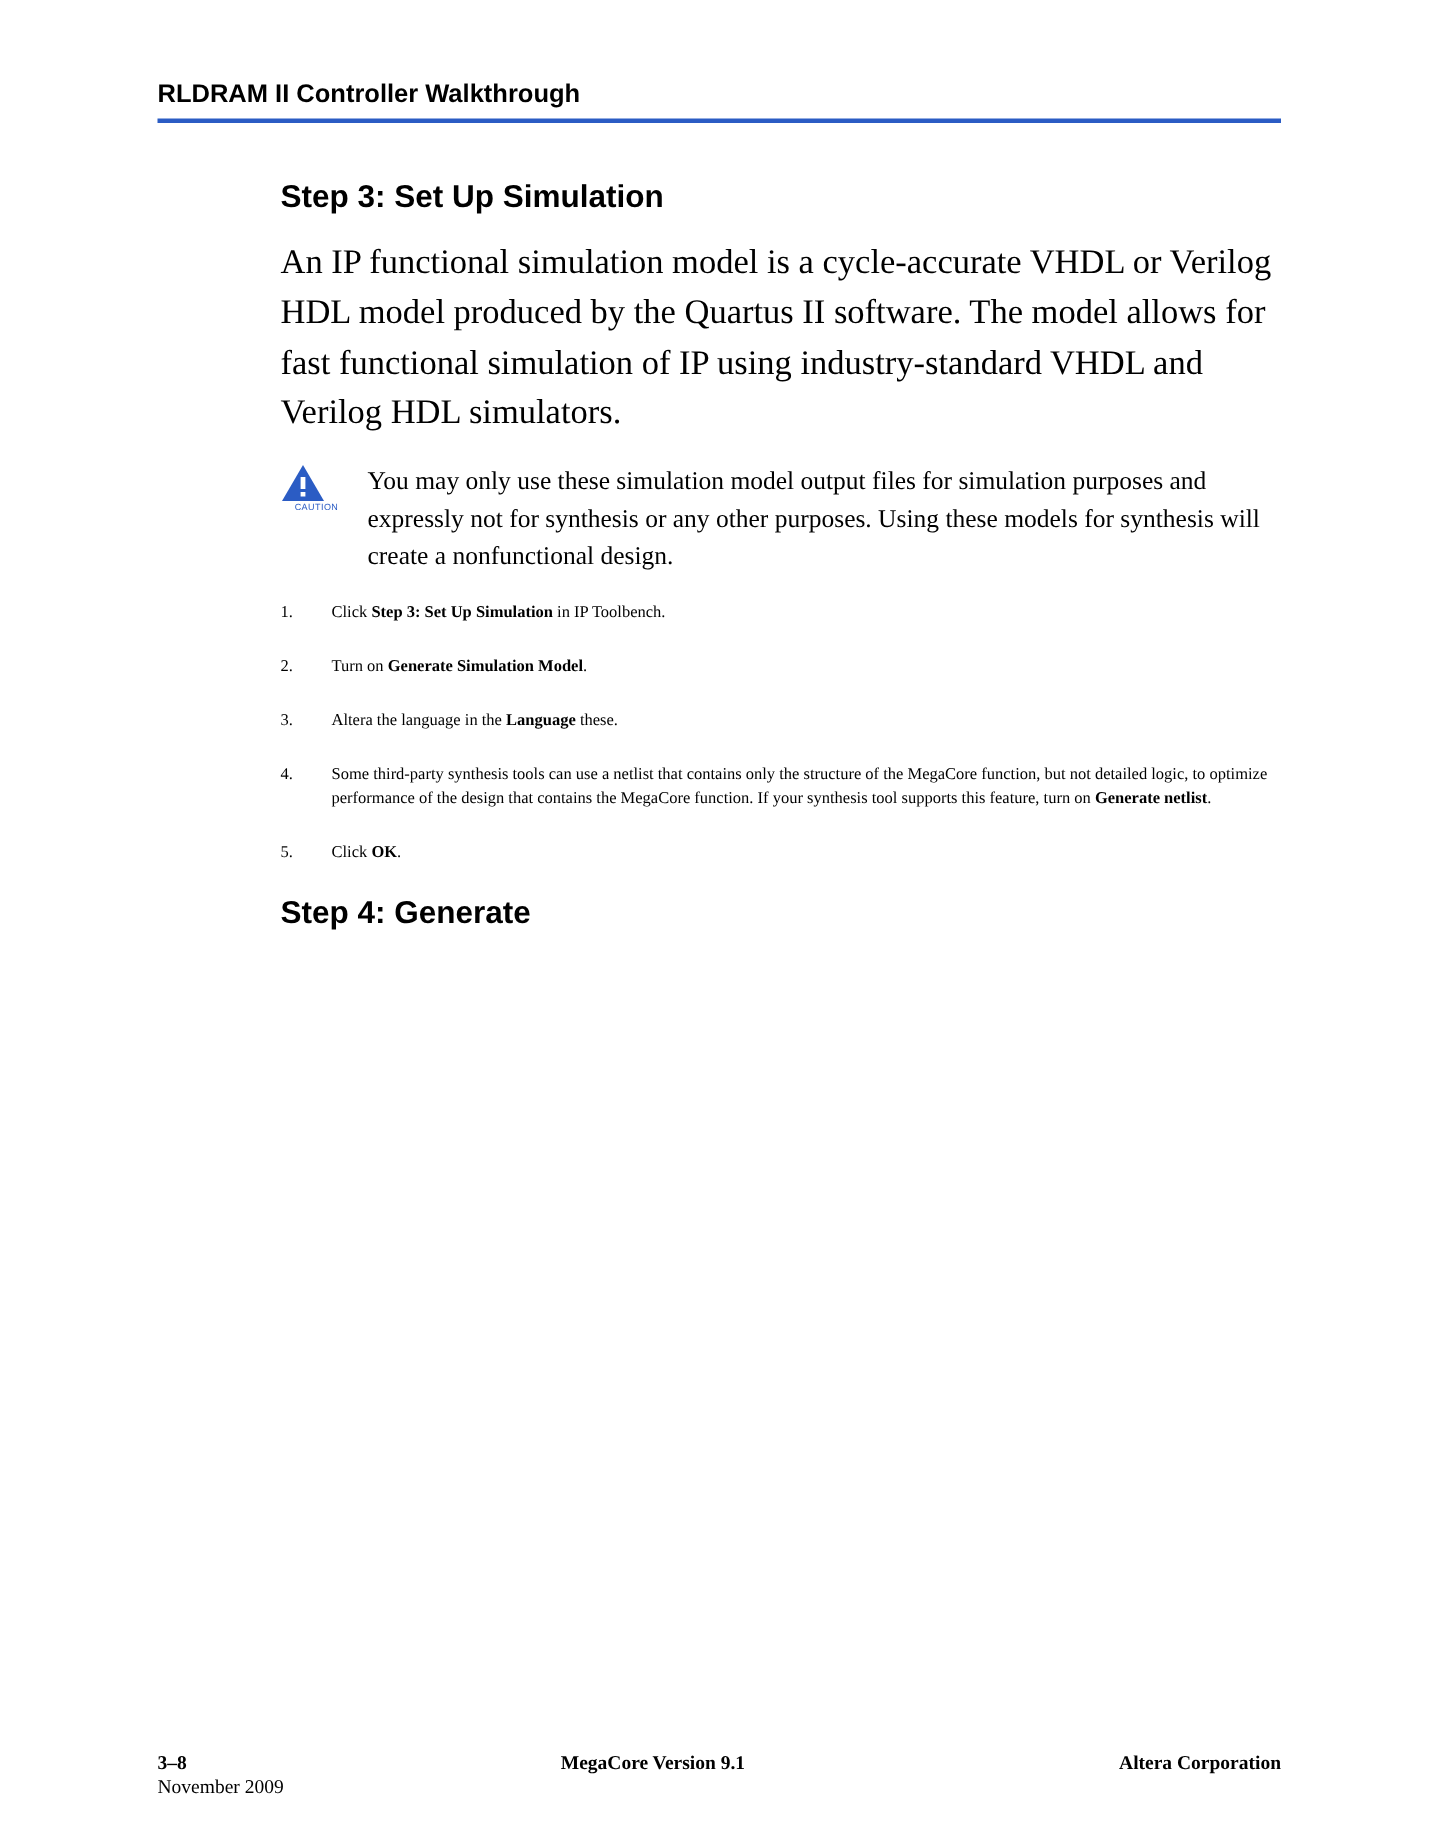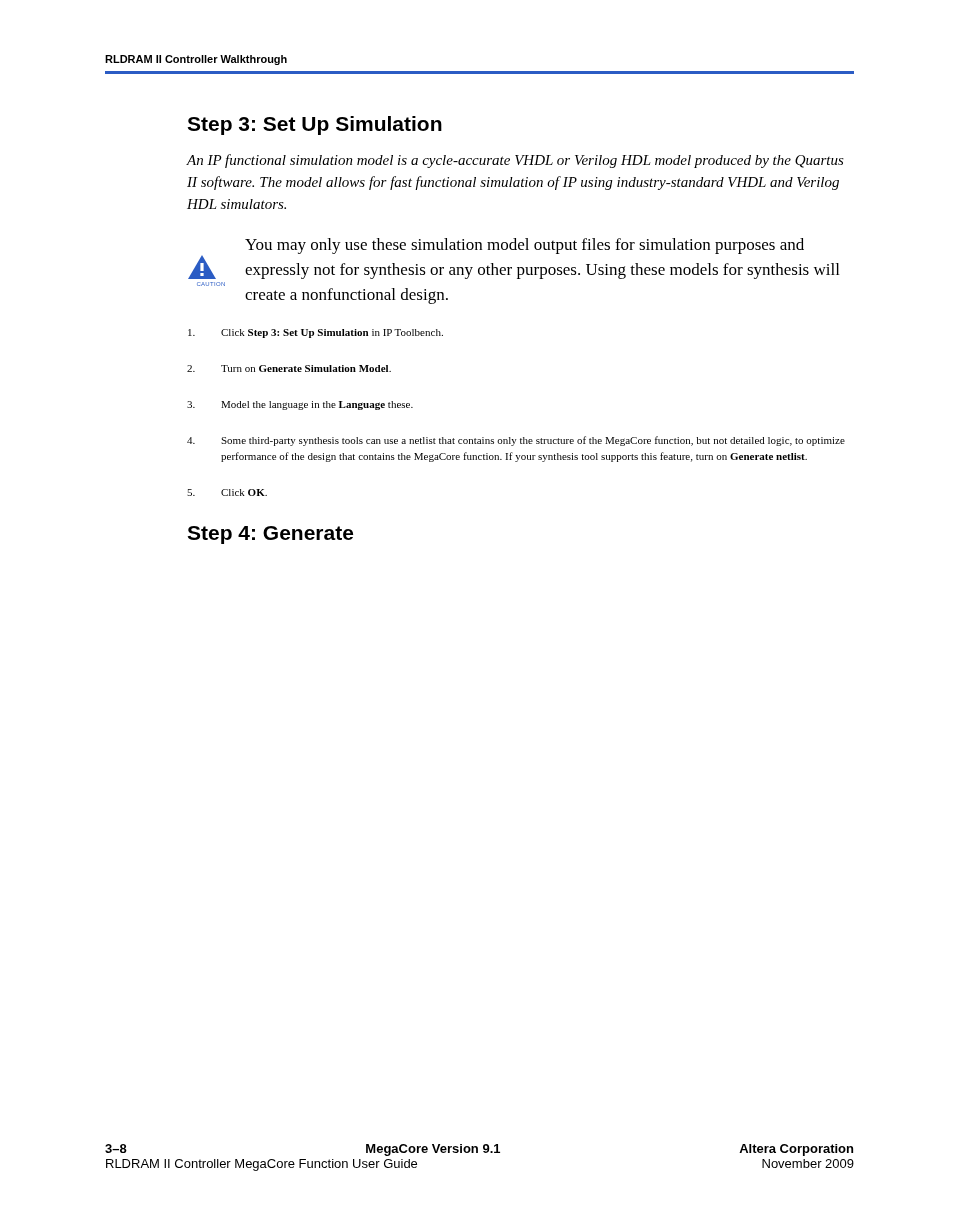--- a/index.html
+++ b/index.html
@@ -10,46 +10,45 @@
     font-family: Georgia, 'Times New Roman', serif;
     color: #000;
     position: relative;
   }
   .page {
     padding: 53px 100px 0 105px;
   }
   .running-head {
     font-family: Arial, Helvetica, sans-serif;
     font-weight: bold;
-    font-size: 11px;
+    font-size: 17px;
     margin-bottom: 6px;
   }
   .rule {
     height: 3px;
     background: #2b5cc4;
     margin-bottom: 38px;
   }
   .content {
     margin-left: 82px;
   }
   .h2 {
     font-family: Arial, Helvetica, sans-serif;
     font-weight: bold;
     font-size: 21px;
     margin-bottom: 14px;
   }
   .para {
-    font-size: 15px;
+    font-size: 23px;
     line-height: 1.45;
     margin-bottom: 18px;
-    font-style: italic;
   }
   .caution-block {
     display: flex;
-    align-items: center;
+    align-items: flex-start;
     margin-bottom: 18px;
   }
   .caution-icon {
     flex: 0 0 48px;
     margin-right: 10px;
   }
   .caution-icon svg { display: block; }
   .caution-label {
     font-family: Arial, Helvetica, sans-serif;
     font-size: 6px;
@@ -76,22 +75,22 @@
   }
   .ol li::before {
     content: counter(step) ".";
     position: absolute;
     left: 0;
   }
   .footer {
     position: absolute;
     left: 105px;
     right: 100px;
-    bottom: 56px;
-    font-family: Liberation Sans, sans-serif;
+    bottom: 28px;
+    font-family: Liberation Serif, serif;
     font-size: 13px;
   }
   .footer-row1, .footer-row2 {
     display: flex;
     justify-content: space-between;
   }
   .footer-row1 { font-weight: bold; }
   .footer-center { text-align: center; flex: 1; }
   .footer-left { text-align: left; }
   .footer-right { text-align: left; }
@@ -123,21 +122,21 @@
 
 
     <ol class="ol">
       <li>
         <span>Click </span><b>Step 3: Set Up Simulation</b><span> in IP Toolbench.</span>
       </li>
       <li>
         <span>Turn on </span><b>Generate Simulation Model</b><span>.</span>
       </li>
       <li>
-        <span>Model the language in the </span><b>Language</b><span> these.</span>
+        <span>Altera the language in the </span><b>Language</b><span> these.</span>
       </li>
       <li>
         <span>Some third-party synthesis tools can use a netlist that contains only the structure of the MegaCore function, but not detailed logic, to optimize performance of the design that contains the MegaCore function. If your synthesis tool supports this feature, turn on </span><b>Generate netlist</b><span>.</span>
       </li>
       <li>
         <span>Click </span><b>OK</b><span>.</span>
       </li>
     </ol>
 
     <h2 class="h2">Step 4: Generate</h2>
@@ -146,16 +145,15 @@
   </div>
 </div>
 
 <div class="footer">
   <div class="footer-row1">
     <span class="footer-left">3–8</span>
     <span class="footer-center">MegaCore Version 9.1</span>
     <span class="footer-right">Altera Corporation</span>
   </div>
   <div class="footer-row2">
-    <span class="footer-left">RLDRAM II Controller MegaCore Function User Guide</span>
     <span class="footer-right">November 2009</span>
   </div>
 </div>
 
 </body></html>

